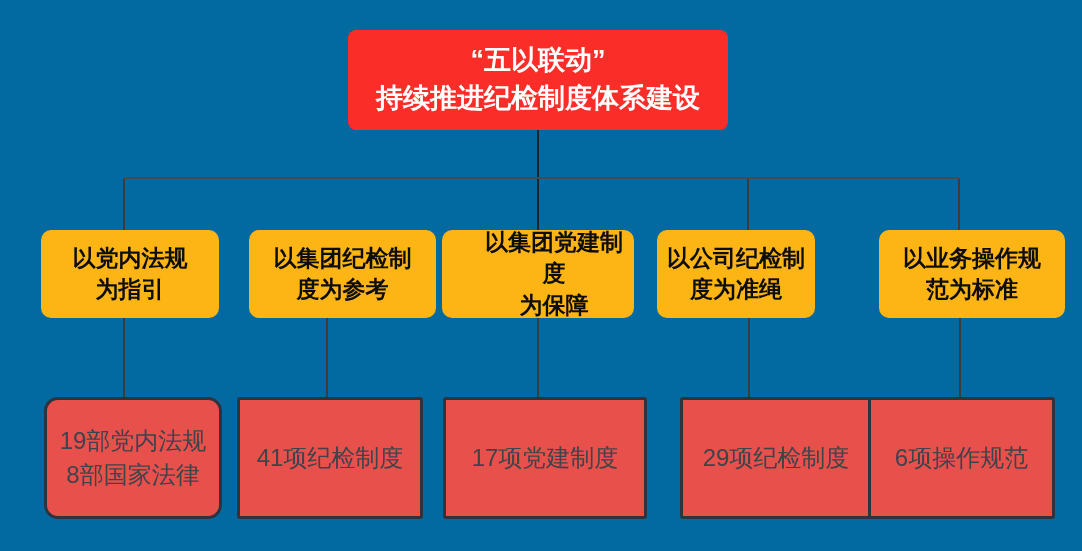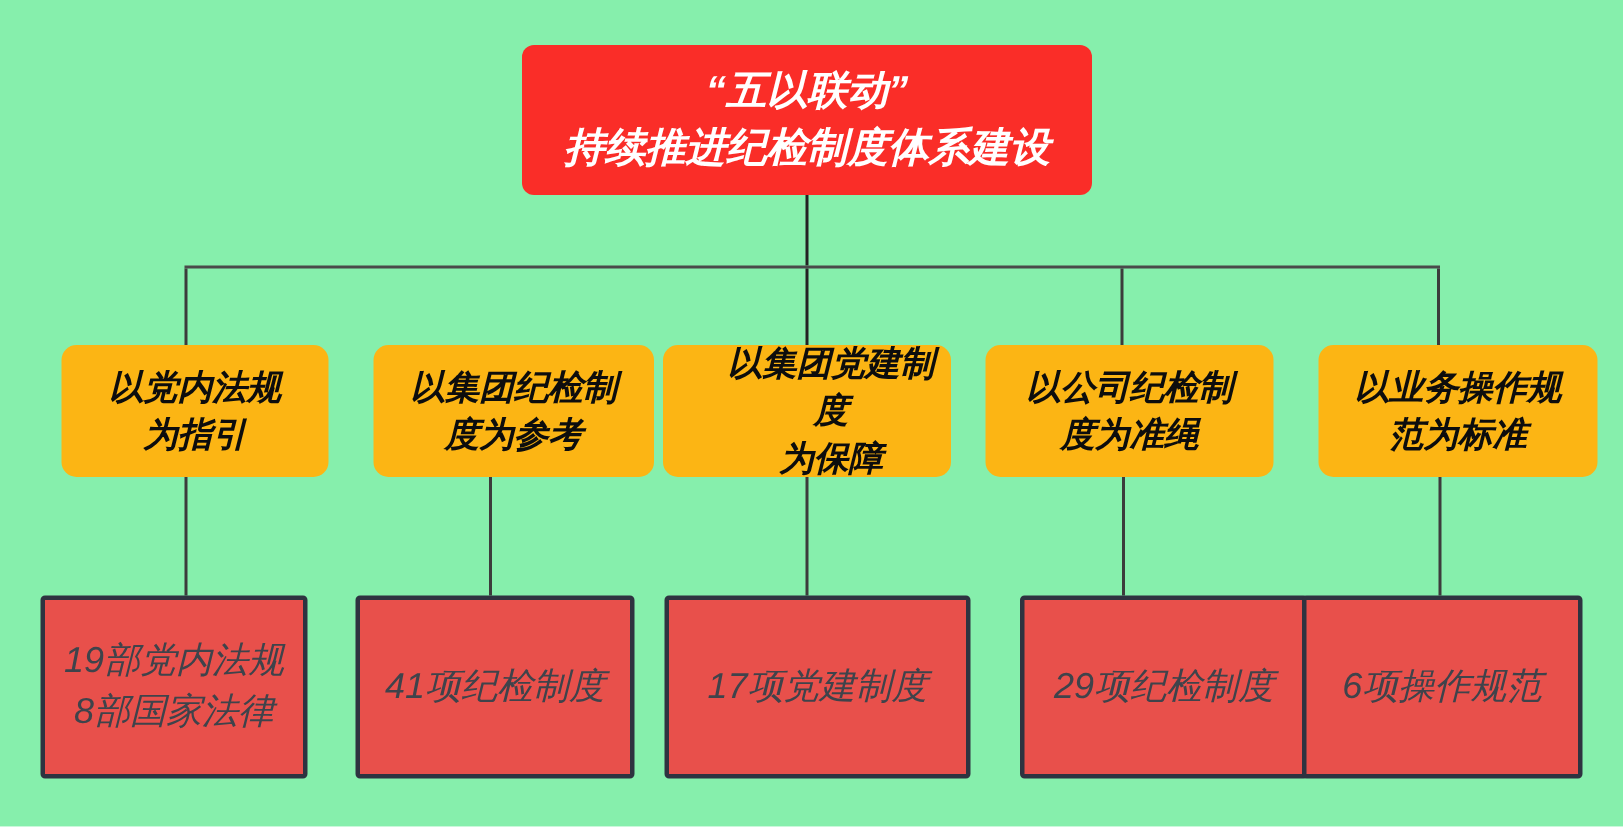--- a/index.html
+++ b/index.html
@@ -5,23 +5,22 @@
   html, body {
     margin: 0;
     padding: 0;
     background: #ffffff;
     font-family: "Liberation Sans", "DejaVu Sans", sans-serif;
   }
   .canvas {
     position: relative;
     width: 1082px;
     height: 551px;
-    background: #86efac;
+    background: #0369a1;
     overflow: hidden;
-    font-style: italic;
   }
   .node {
     position: absolute;
     box-sizing: border-box;
     display: flex;
     align-items: center;
     justify-content: center;
     text-align: center;
     white-space: pre-line;
   }
@@ -43,35 +42,35 @@
     background: #FCB514;
     border-radius: 10px;
     color: #0d0d0d;
     font-size: 23px;
     font-weight: bold;
     line-height: 1.35;
   }
   .cat-1 { left: 41px;  width: 178px; }
   .cat-2 { left: 249px; width: 187px; }
   .cat-3 { left: 442px; width: 192px; padding-left: 32px; }
-  .cat-4 { left: 657px; width: 192px; }
+  .cat-4 { left: 657px; width: 158px; }
   .cat-5 { left: 867px; width: 186px; margin-left: 12px; }
   
   .result-node {
     top: 397px;
     height: 122px;
     background: #E8504B;
     border: 3px solid #2E3340;
     border-radius: 3px;
     color: #3F434B;
     font-size: 24px;
     font-weight: normal;
     line-height: 1.4;
   }
-  .res-1 { left: 27px;  width: 178px; }
+  .res-1 { left: 44px;  width: 178px; border-radius: 14px; }
   .res-2 { left: 237px; width: 186px; }
   .res-3 { left: 443px; width: 204px; }
   .res-4 { left: 657px; width: 192px; margin-left: 23px; }
   .res-5 { left: 868px; width: 187px; }
   
   .line {
     position: absolute;
     background: #3c3c3c;
   }
   .v-line { width: 2px; }

